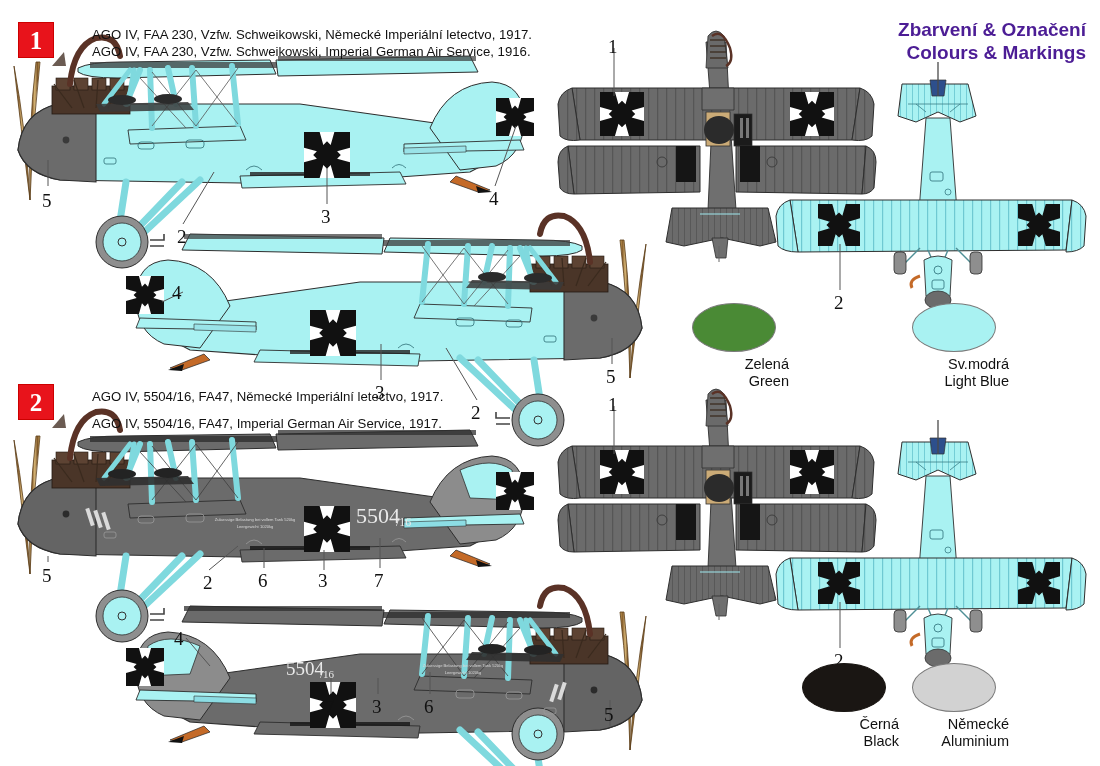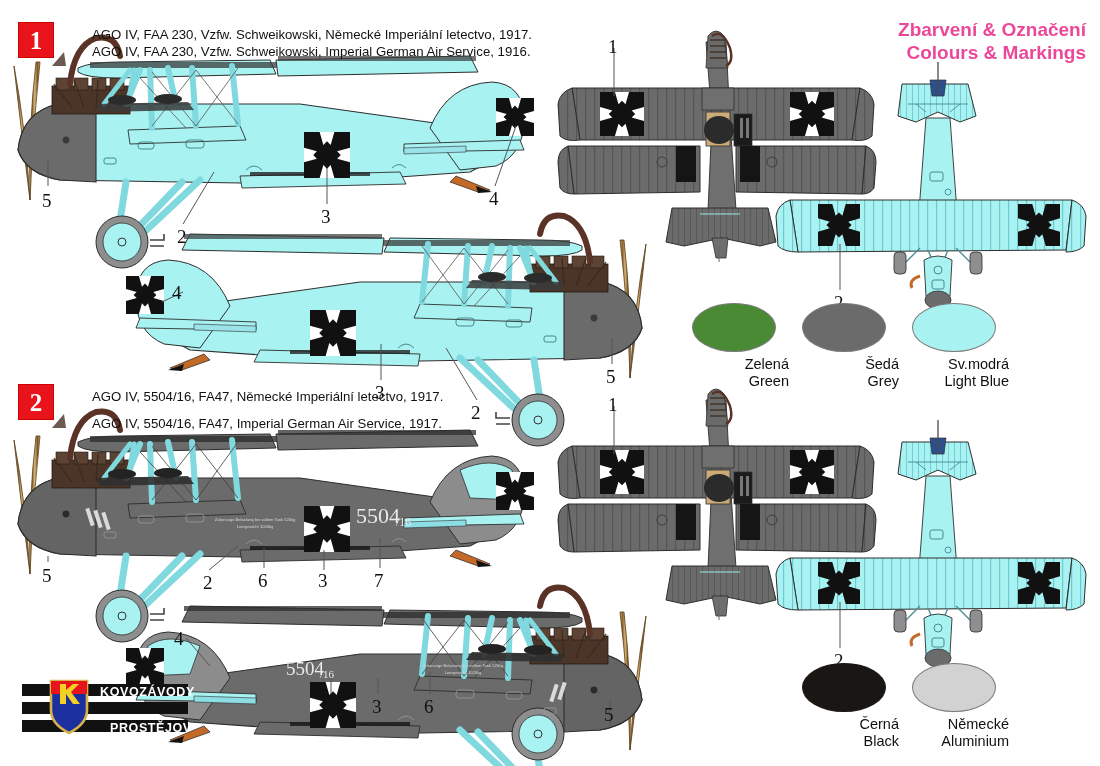--- a/index.html
+++ b/index.html
@@ -12,21 +12,21 @@
   .badge{width:34px;height:34px;background:#e8131b;border:1px solid #c00;
          display:flex;align-items:center;justify-content:center;}
   .badge span{color:#fff;font-family:"Liberation Serif",serif;font-weight:bold;
               font-size:25px;line-height:1;}
 
   
   .caption{font-size:13.2px;line-height:17.5px;white-space:nowrap;color:#111;}
 
   
   .title{font-size:19px;font-weight:bold;line-height:23px;text-align:right;
-         white-space:nowrap;color:#ec4899;}
+         white-space:nowrap;color:#4c1d95;}
 
   
   .callout{font-family:"Liberation Serif",serif;font-size:19px;color:#111;}
 
   
   .sw-wrap{position:absolute;width:110px;text-align:right;}
   .sw{width:82px;height:47px;border-radius:50%;margin:0 auto;
       border:1px solid #7a7a7a;overflow:hidden;position:relative;}
   .sw-label{font-size:14.5px;line-height:17px;margin-top:4px;color:#111;}
 
@@ -679,48 +679,31 @@
   <div class="abs callout" style="left:174px;top:628px">4</div>
 
   <div class="abs callout" style="left:608px;top:394px">1</div>
   <div class="abs callout" style="left:834px;top:650px">2</div>
 
   <div class="sw-wrap" style="left:679px;top:303px">
     <div class="sw" style="background:#4a8a35"></div>
     <div class="sw-label">Zelená</div>
     <div class="sw-label" style="margin-top:0">Green</div>
   </div>
-  <div class="sw-wrap" style="left:789px;top:303px">
-    <div class="sw" style="background:#6b6b6b"></div>
-    <div class="sw-label">Šedá</div>
-    <div class="sw-label" style="margin-top:0">Grey</div>
-  </div>
   <div class="sw-wrap" style="left:899px;top:303px">
     <div class="sw" style="background:#a9f2f2"></div>
     <div class="sw-label">Sv.modrá</div>
     <div class="sw-label" style="margin-top:0">Light Blue</div>
   </div>
 
   <div class="sw-wrap" style="left:789px;top:663px">
     <div class="sw" style="background:#1a1613;border-color:#1a1613"></div>
     <div class="sw-label">Černá</div>
     <div class="sw-label" style="margin-top:0">Black</div>
   </div>
   <div class="sw-wrap" style="left:899px;top:663px">
     <div class="sw" style="background:#d2d2d2"></div>
     <div class="sw-label">Německé</div>
     <div class="sw-label" style="margin-top:0">Aluminium</div>
   </div>
 
-  <div class="logo" style="left:22px;top:682px;width:166px;height:64px">
-    <div class="logo-bar" style="left:0;top:2px;width:166px"></div>
-    <div class="logo-bar" style="left:0;top:20px;width:166px"></div>
-    <div class="logo-bar" style="left:0;top:38px;width:166px"></div>
-    <svg width="46" height="58" style="position:absolute;left:24px;top:-4px">
-      <path d="M5 3 L41 3 L41 32 Q41 46 23 55 Q5 46 5 32 Z" fill="#1b2f9e" stroke="#d6b24a" stroke-width="2.6"></path>
-      <path d="M5 3 L41 3 L41 16 L5 16 Z" fill="#e8131b"></path>
-      <path d="M14 6 L20 6 L20 12 L27 6 L33 6 L25 14 L34 26 L27 26 L20 16 L20 26 L14 26 Z" fill="#f4d024"></path>
-    </svg>
-    <div class="logo-text" style="left:78px;top:4px">KOVOZÁVODY</div>
-    <div class="logo-text" style="left:88px;top:40px">PROSTĚJOV</div>
-  </div>
 
 </div>
 
 </body></html>

